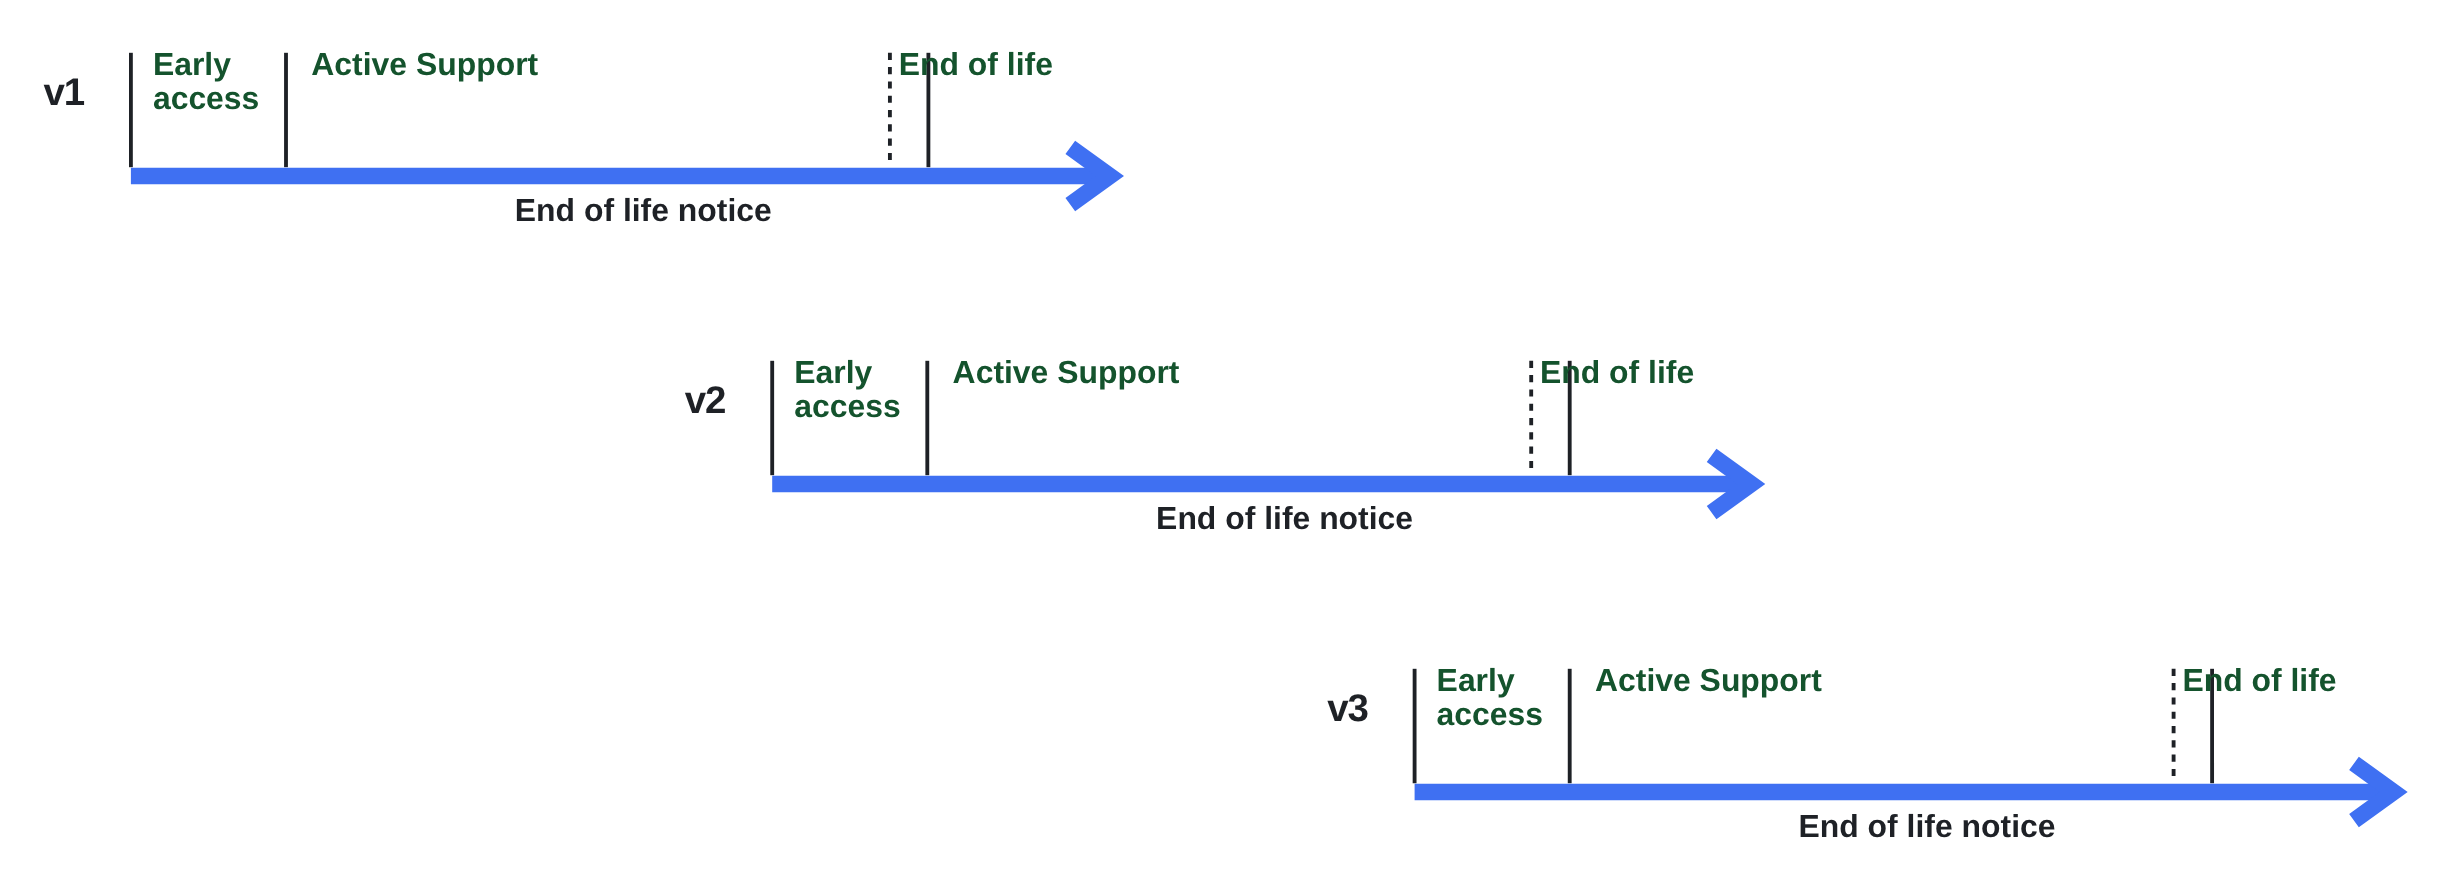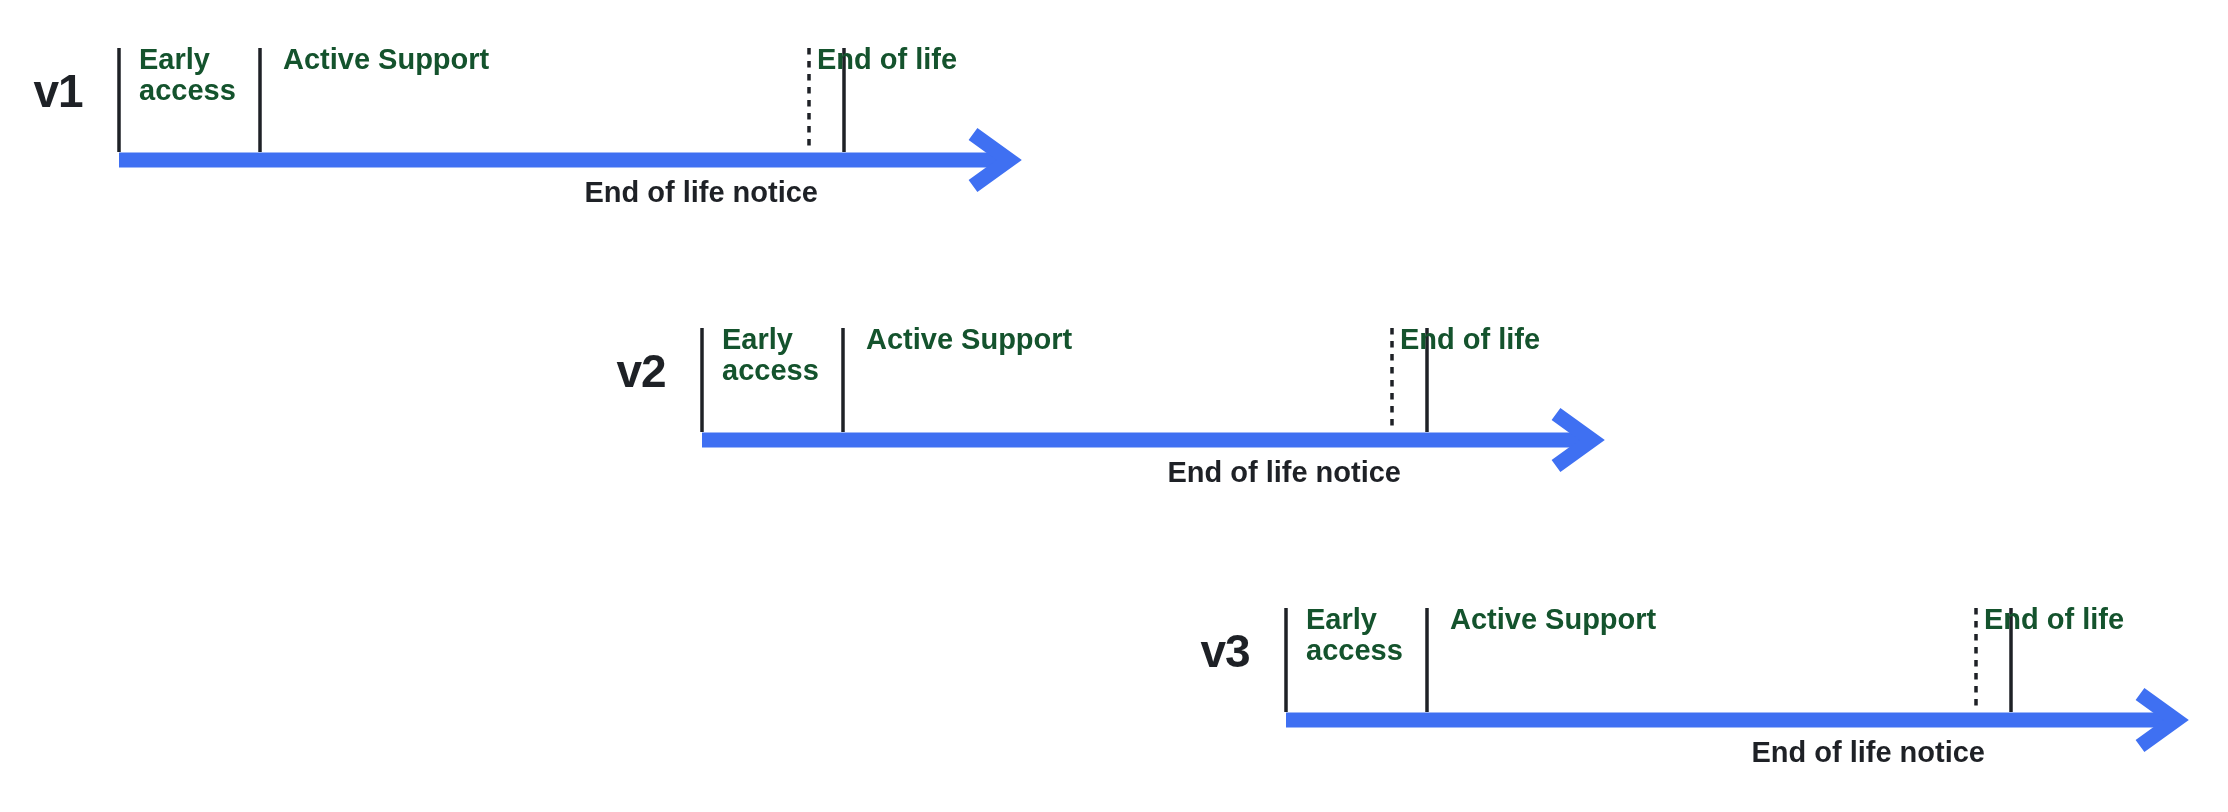--- a/index.html
+++ b/index.html
@@ -32,21 +32,21 @@
     width: 1120px;
     height: 235px;
     overflow: visible;
   }
   .version-label {
     position: absolute;
     left: 16px;
     top: 64px;
     width: 84px;
     text-align: center;
-    font-size: 46px;
+    font-size: 35px;
     font-weight: 700;
     color: #1e2126;
     letter-spacing: -1px;
   }
   .phase-label {
     position: absolute;
     top: 44px;
     font-size: 29px;
     font-weight: 700;
     line-height: 31px;
@@ -58,21 +58,20 @@
     width: 104px;
     white-space: normal;
   }
   .phase-active { left: 283px; }
   .phase-eol    { left: 817px; }
   .notice-label {
     position: absolute;
     left: 468px;
     top: 176px;
     width: 350px;
-    text-align: right;
     font-size: 29px;
     font-weight: 700;
     color: #1e2126;
     white-space: nowrap;
   }
 </style>
 </head>
 <body>
 
 <div id="canvas">

